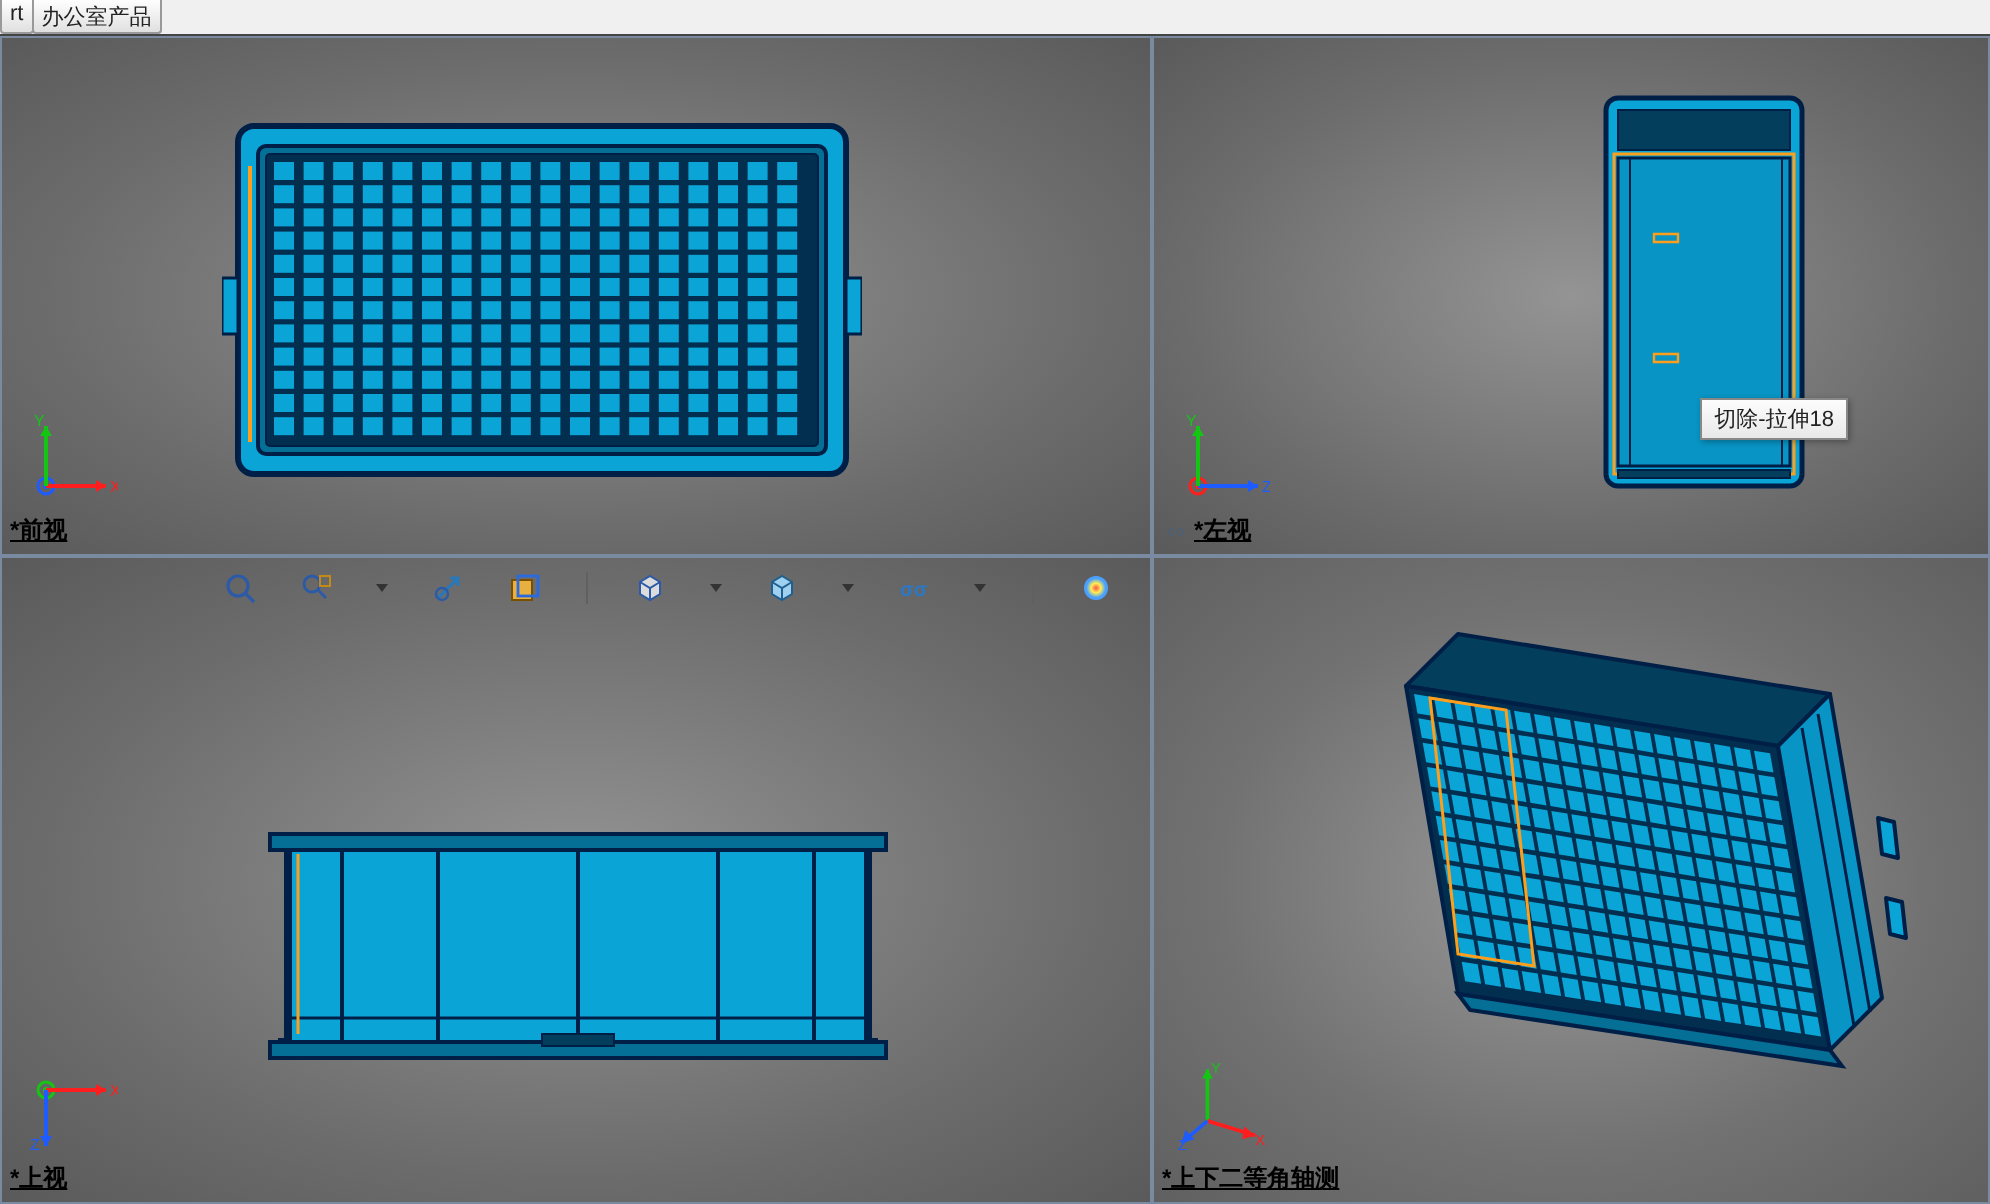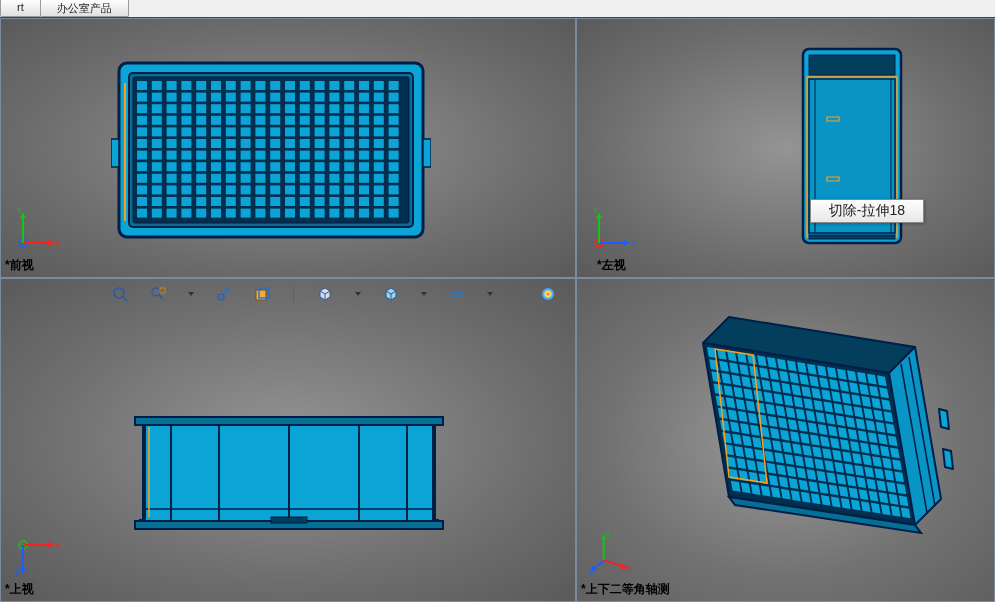--- a/index.html
+++ b/index.html
@@ -13,21 +13,21 @@
 .toolbar {
   height: 18px;
   display: flex;
   background: #f0f0f0;
   border-bottom: 1px solid #444;
 }
 .tab {
   background: linear-gradient(#fefefe,#e0e0e0);
   border: 1px solid #999;
   border-top: none;
-  padding: 1px 16px;
+  padding: 1px 4px;
   font-size: 11px;
   color: #222;
   cursor: pointer;
   border-radius: 0 0 2px 2px;
   margin-right: -1px;
 }
 .viewports {
   display: grid;
   grid-template-columns: 576px 419px;
   grid-template-rows: 260px 324px;
@@ -39,20 +39,21 @@
   border: 1px solid #7a8aa0;
   overflow: hidden;
 }
 .viewport.br { background: radial-gradient(ellipse at center, #9a9a9a 0%, #727272 60%, #606060 100%); }
 .vp-label {
   position: absolute;
   left: 4px; bottom: 3px;
   color: #000;
   font-weight: bold;
   font-size: 12px;
+  text-decoration: underline;
 }
 .vp-label .link-icon {
   display: inline-block;
   width: 14px; height: 10px;
   vertical-align: middle;
   margin-right: 2px;
 }
 .mini-triad {
   position: absolute;
   left: 12px; bottom: 24px;
@@ -72,22 +73,22 @@
   align-items: center; justify-content: center;
 }
 .hud-sep { width: 1px; height: 16px; background: #606060; margin: 0 2px; }
 .hud-dd { width: 8px; height: 16px; display: flex; align-items: center; justify-content: center; cursor: pointer; }
 .hud-dd svg { display: block; }
 .tooltip {
   position: absolute;
   top: 180px; right: 70px;
   background: linear-gradient(#fdfdfd,#e8e8e8);
   border: 1px solid #888;
-  padding: 2px 18px;
-  font-size: 14px;
+  padding: 2px 6px;
+  font-size: 11px;
   color: #222;
   box-shadow: 1px 1px 3px rgba(0,0,0,.3);
 }
 
 .model-front {
   position: absolute; left: 110px; top: 30px; width: 320px; height: 200px;
 }
 .model-left {
   position: absolute; left: 220px; top: 24px; width: 110px; height: 206px;
 }

